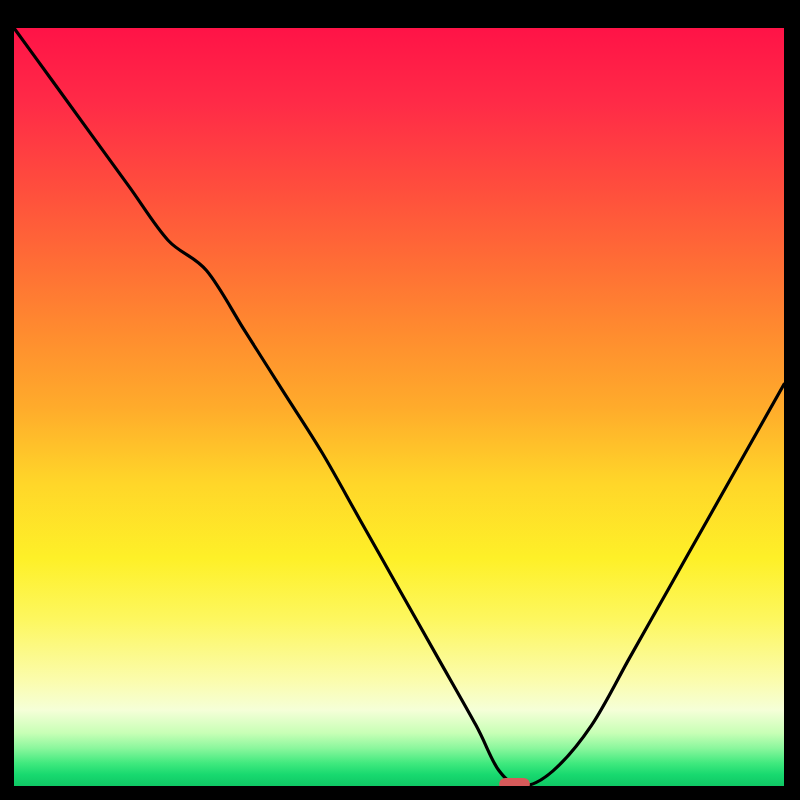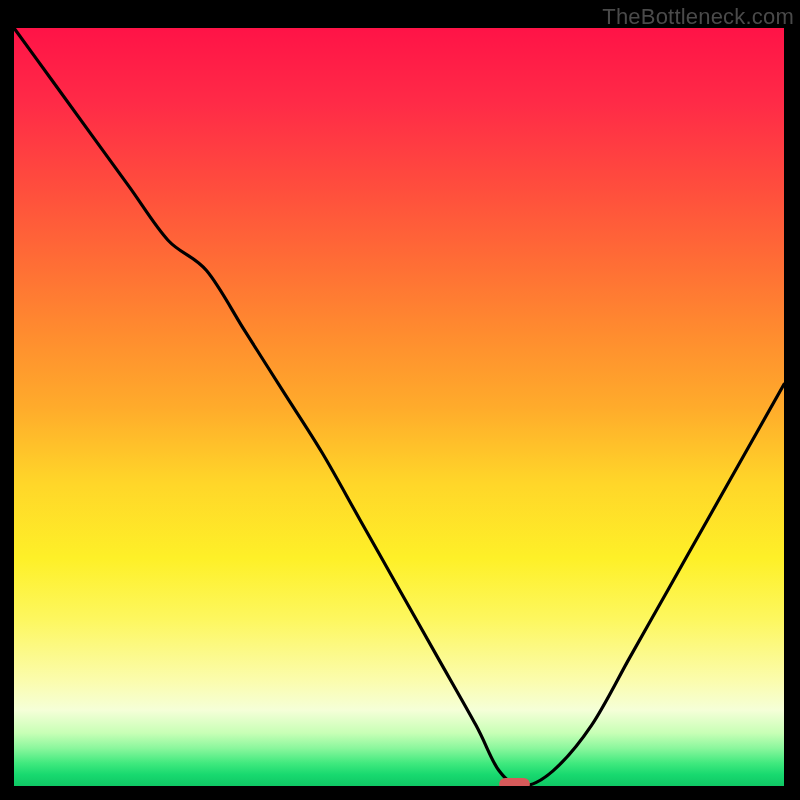--- a/index.html
+++ b/index.html
@@ -75,21 +75,20 @@
   .marker {
     fill: #d65a5a;
     stroke: none;
   }
 </style>
 </head>
 <body>
 
 <div class="frame">
 
-  <div class="watermark">TheBottleneck.com</div>
 
   <div class="plot">
 
     <div class="bg-gradient"></div>
 
     <svg class="curve" viewBox="0 0 770 758" preserveAspectRatio="none">
       <path d="M 0 0 C 6.416666666666667 8.843333333333325, 25.666666666666664 35.37333333333328, 38.5 53.059999999999945 C 51.333333333333336 70.74666666666661, 64.16666666666667 88.43333333333334, 77 106.12 C 89.83333333333333 123.80666666666667, 102.66666666666667 141.49333333333328, 115.5 159.17999999999995 C 128.33333333333334 176.86666666666662, 141.16666666666666 198.34333333333333, 154 212.24 C 166.83333333333334 226.13666666666668, 179.66666666666666 227.39999999999995, 192.5 242.55999999999995 C 205.33333333333334 257.7199999999999, 218.16666666666666 282.9866666666667, 231 303.2 C 243.83333333333334 323.4133333333333, 256.6666666666667 343.62666666666667, 269.5 363.84 C 282.3333333333333 384.0533333333333, 295.1666666666667 403.00333333333333, 308 424.48 C 320.8333333333333 445.9566666666667, 333.6666666666667 469.96, 346.5 492.7 C 359.3333333333333 515.4399999999999, 372.16666666666663 538.18, 385 560.92 C 397.83333333333337 583.66, 410.66666666666674 606.4, 423.50000000000006 629.14 C 436.33333333333337 651.88, 451.73333333333335 678.41, 462 697.36 C 472.26666666666665 716.3100000000001, 477.40000000000003 732.7333333333333, 485.1 742.84 C 492.8 752.9466666666667, 499.2166666666667 758, 508.20000000000005 758 C 517.1833333333334 758, 527.45 752.9466666666667, 539 742.84 C 550.55 732.7333333333333, 564.6666666666666 716.3100000000001, 577.5 697.36 C 590.3333333333334 678.41, 603.1666666666666 651.88, 616 629.14 C 628.8333333333334 606.4, 641.6666666666666 583.66, 654.5 560.92 C 667.3333333333334 538.18, 680.1666666666666 515.4399999999999, 693 492.7 C 705.8333333333334 469.96, 718.6666666666666 447.22, 731.5 424.48 C 744.3333333333334 401.74, 763.5833333333334 367.63, 770 356.26" id="curve-path"></path>
       <rect class="marker" id="min-marker" rx="6.064" ry="6.064" x="485.1" y="749.936" width="30.8" height="12.128"></rect>
     </svg>
 

